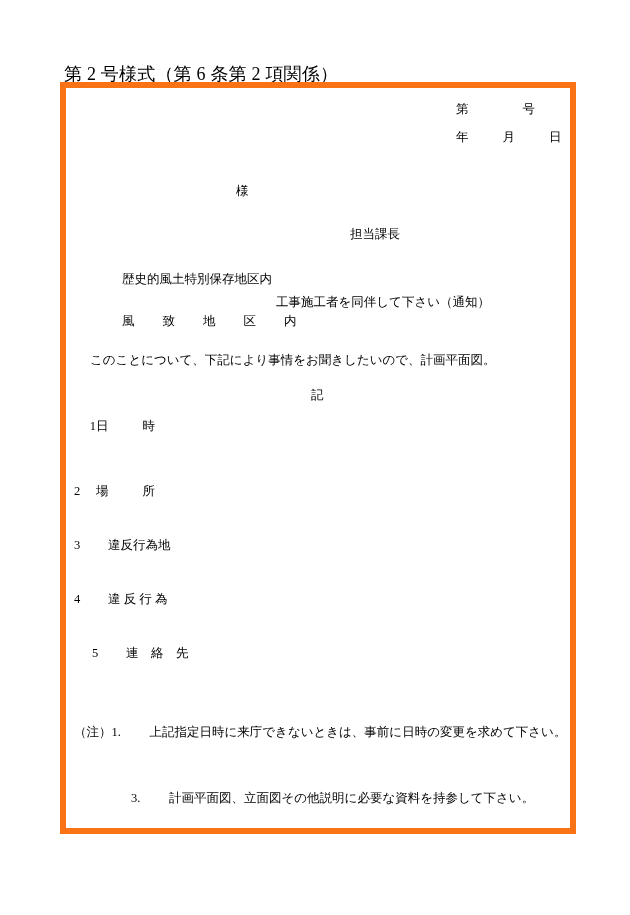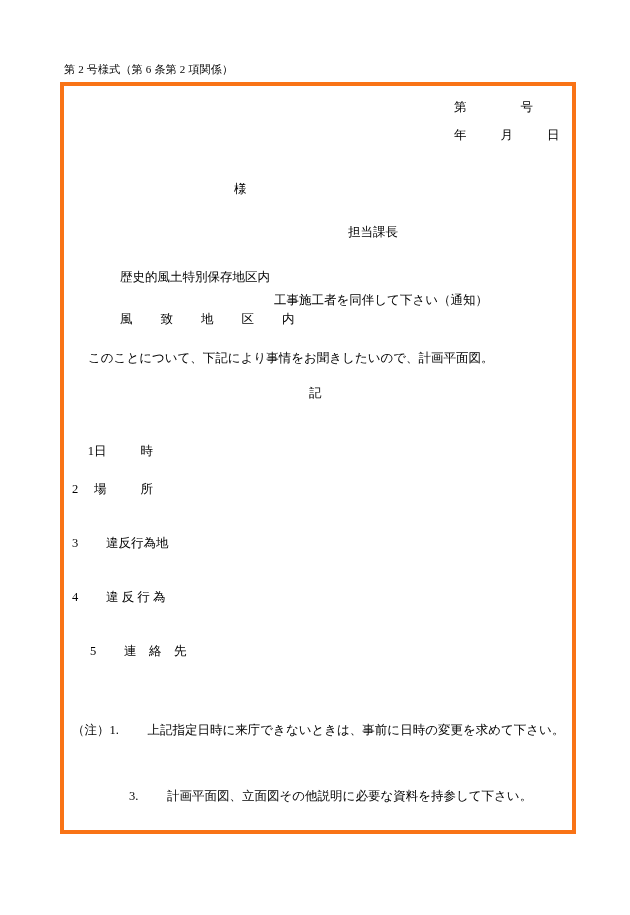--- a/index.html
+++ b/index.html
@@ -19,31 +19,31 @@
     position: absolute;
     left: 0;
     top: 0;
     width: 630px;
     height: 915px;
   }
   .form-number {
     position: absolute;
     left: 64px;
     top: 62px;
-    font-size: 11px;
+    font-size: 18px;
     letter-spacing: 0.2px;
     white-space: nowrap;
   }
   .frame {
     position: absolute;
     left: 60px;
     top: 82px;
     width: 516px;
     height: 752px;
-    border: 4px solid #f97316;
+    border: 6px solid #f97316;
     box-sizing: border-box;
   }
   .inner {
     position: absolute;
     left: 0;
     top: 0;
     width: 516px;
     height: 752px;
   }
   .line {
@@ -93,21 +93,21 @@
   }
   .ki {
     left: 245px;
     top: 300px;
   }
 
   .item {
     left: 8px;
     font-size: 12.5px;
   }
-  .item-1 { top: 358px; text-align: right; }
+  .item-1 { top: 331px; text-align: right; }
   .item-2 { top: 396px; }
   .item-3 { top: 450px; }
   .item-4 { top: 504px; }
   .item-5 { top: 558px; margin-left: 18px; }
 
   .num { display: inline-block; width: 22px; }
   .sp-item { display: inline-block; width: 34px; }
   .sp-item2 { display: inline-block; width: 12px; }
 
   .note-head {

